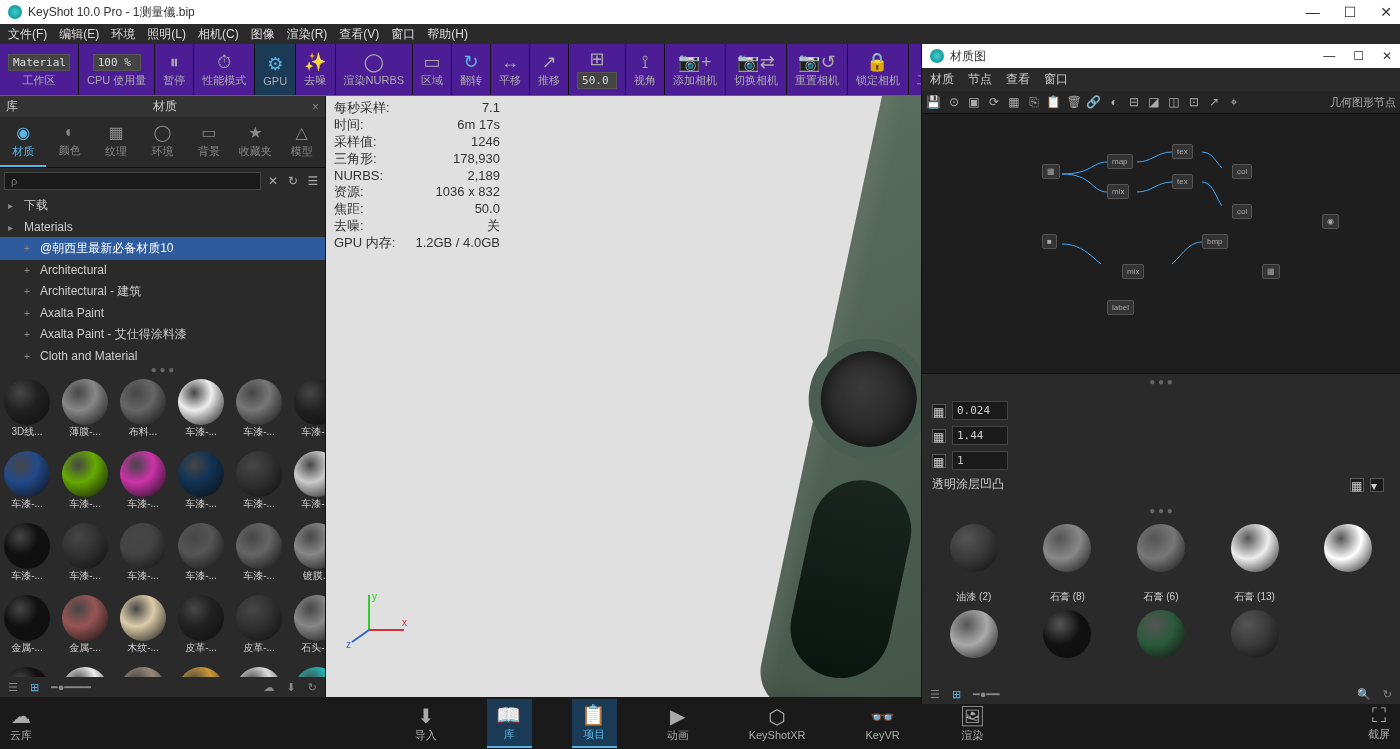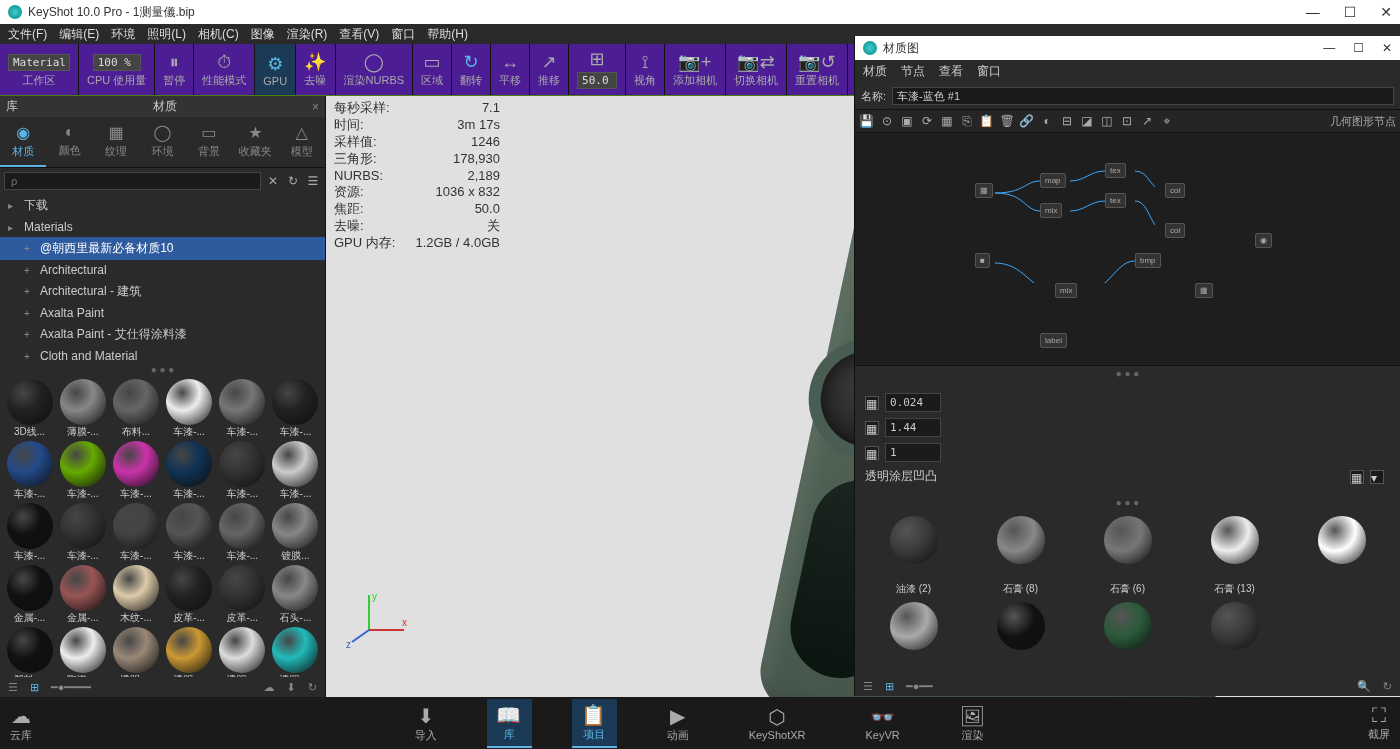--- a/index.html
+++ b/index.html
@@ -32,21 +32,21 @@
 .tab.active { color:#5cb3e4; border-bottom:2px solid #5cb3e4; }
 .tab-icon { font-size:16px; display:block; margin-bottom:2px; }
 .search-row { display:flex; align-items:center; padding:4px; gap:4px; }
 .search-row input { flex:1; background:#1a1a1a; border:1px solid #444; color:#ccc; padding:2px 6px; font-size:11px; }
 
 .tree { overflow-y:auto; font-size:12px; }
 .tree-row{ padding:3px 8px; cursor:pointer; display:flex; align-items:center; gap:6px;}
 .tree-row.sel{ background:#2e5a9e; color:#fff;}
 .tree-exp{ color:#888; font-size:10px; width:10px;}
 
-.thumb-grid { display:grid; grid-template-columns:repeat(6,1fr); gap:2px; padding:4px; overflow-y:auto;}
+.thumb-grid { display:grid; grid-template-columns:repeat(6,1fr); gap:12px; padding:4px; overflow-y:auto;}
 .thumb { display:flex; flex-direction:column; align-items:center; cursor:pointer;}
 .thumb-img { width:46px; height:46px; border-radius:50%; }
 .thumb-lbl { font-size:10px; color:#ccc; white-space:nowrap; overflow:hidden; text-overflow:ellipsis; max-width:50px;}
 
 .viewport { flex:1; position:relative; background:#e0e0e0; overflow:hidden;}
 .overlay { position:absolute; top:0; left:0; background:rgba(200,200,200,0.0); font-family:monospace; font-size:13px; color:#333; padding:4px 8px; line-height:1.3;}
 .overlay-row{ display:flex; justify-content:space-between; gap:20px;}
 .axis { position:absolute; left:18px; bottom:44px; font-family:monospace; font-size:11px;}
 .render-body{ position:absolute; left:46%; top:-5%; width:42%; height:115%; background:linear-gradient(135deg,#5b7060,#3a4a40); border-radius:40px; transform:rotate(12deg); box-shadow:inset 6px 6px 20px rgba(255,255,255,0.15), inset -6px -6px 20px rgba(0,0,0,0.4);}
 .dial{ position:absolute; width:120px; height:120px; border-radius:50%; background:radial-gradient(circle at 40% 40%,#3a3a3a,#1a1a1a); border:12px solid #4a5d52; box-shadow:inset 0 0 20px rgba(0,0,0,0.6);}
@@ -388,21 +388,21 @@
       <div class="dial" style="left:-10px; top:310px;"></div>
       <div class="slot" style="left:20px; top:450px;"></div>
     </div>
     <div class="overlay" id="overlay">
         <div class="overlay-row">
           <span>每秒采样:</span>
           <span>7.1</span>
         </div>
         <div class="overlay-row">
           <span>时间:</span>
-          <span>3m 17s</span>
+          <span>6m 17s</span>
         </div>
         <div class="overlay-row">
           <span>采样值:</span>
           <span>1246</span>
         </div>
         <div class="overlay-row">
           <span>三角形:</span>
           <span>178,930</span>
         </div>
         <div class="overlay-row">
@@ -432,40 +432,36 @@
         <text x="28" y="10" fill="#3c3" font-size="10">y</text>
         <line x1="25" y1="40" x2="60" y2="40" stroke="#c33" stroke-width="2"></line>
         <text x="58" y="36" fill="#c33" font-size="10">x</text>
         <line x1="25" y1="40" x2="8" y2="52" stroke="#36c" stroke-width="2"></line>
         <text x="2" y="58" fill="#36c" font-size="10">z</text>
       </svg>
     </div>
   </div>
 </div>
 
-<div class="panel-right" style="width:546px;">
+<div class="panel-right" style="width:479px;margin-top:8px;">
   <div class="dlg-title">
     <span class="logo" style="width:14px;height:14px;border-radius:50%;background:radial-gradient(circle,#4cc,#088);display:inline-block;margin-right:6px;"></span>
     <span>材质图</span>
     <span class="winctrl">
       <span>—</span>
       <span>☐</span>
       <span>✕</span>
     </span>
   </div>
   <div class="submenu" id="mg-submenu">
       <span>材质</span>
       <span>节点</span>
       <span>查看</span>
       <span>窗口</span>
     </div>
-  <div class="name-row">
-    <span>名称:</span>
-    <input value="车漆-蓝色 #1" style="">
-  </div>
   <div class="iconbar" id="mg-icons">
       <span class="icon-btn">💾</span>
       <span class="icon-btn">⊙</span>
       <span class="icon-btn">▣</span>
       <span class="icon-btn">⟳</span>
       <span class="icon-btn">▦</span>
       <span class="icon-btn">⎘</span>
       <span class="icon-btn">📋</span>
       <span class="icon-btn">🗑</span>
       <span class="icon-btn">🔗</span>
@@ -483,21 +479,21 @@
     <div class="node" style="left:185px;top:40px;">map</div>
     <div class="node" style="left:185px;top:70px;">mix</div>
     <div class="node" style="left:250px;top:30px;">tex</div>
     <div class="node" style="left:250px;top:60px;">tex</div>
     <div class="node" style="left:310px;top:50px;">col</div>
     <div class="node" style="left:310px;top:90px;">col</div>
     <div class="node" style="left:120px;top:120px;">■</div>
     <div class="node" style="left:200px;top:150px;">mix</div>
     <div class="node" style="left:280px;top:120px;">bmp</div>
     <div class="node" style="left:340px;top:150px;">▦</div>
-    <div class="node" style="left:185px;top:200px;">label</div>
+    <div class="node" style="left:185px;top:186px;">label</div>
     <div class="node" style="left:400px;top:100px;">◉</div>
     <svg style="position:absolute;inset:0;pointer-events:none;">
       <path d="M140 60 C170 60 170 48 185 48" stroke="#3da9ff" fill="none"></path>
       <path d="M140 60 C170 60 170 78 185 78" stroke="#3da9ff" fill="none"></path>
       <path d="M215 48 C230 48 235 38 250 38" stroke="#3da9ff" fill="none"></path>
       <path d="M215 78 C230 78 235 68 250 68" stroke="#3da9ff" fill="none"></path>
       <path d="M280 38 C295 38 295 58 310 58" stroke="#3da9ff" fill="none"></path>
       <path d="M280 68 C295 68 295 98 310 98" stroke="#3da9ff" fill="none"></path>
       <path d="M140 130 C170 130 175 158 200 158" stroke="#3da9ff" fill="none"></path>
       <path d="M230 158 C255 158 260 128 280 128" stroke="#3da9ff" fill="none"></path>

